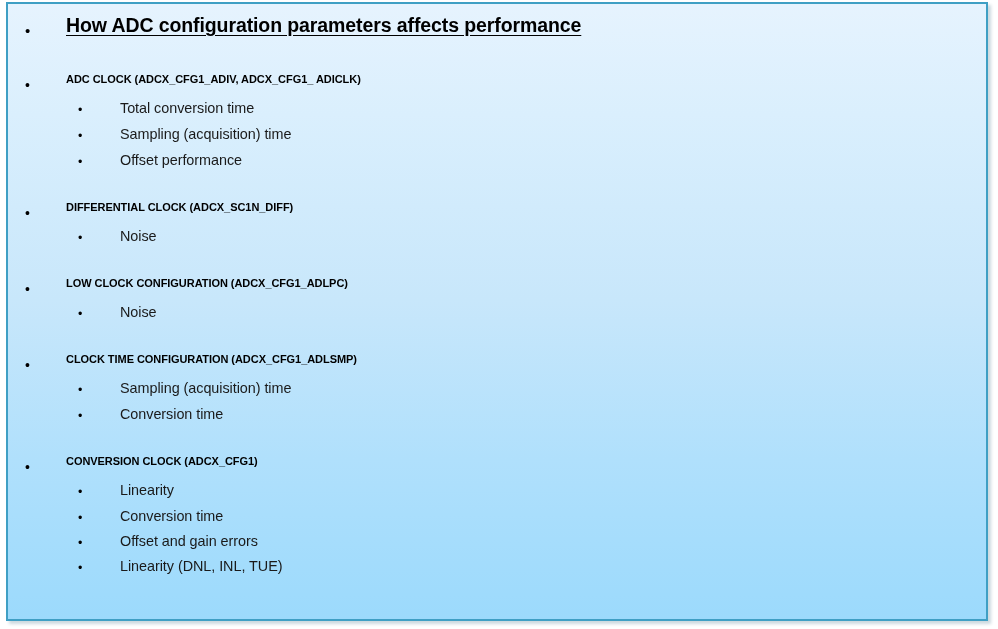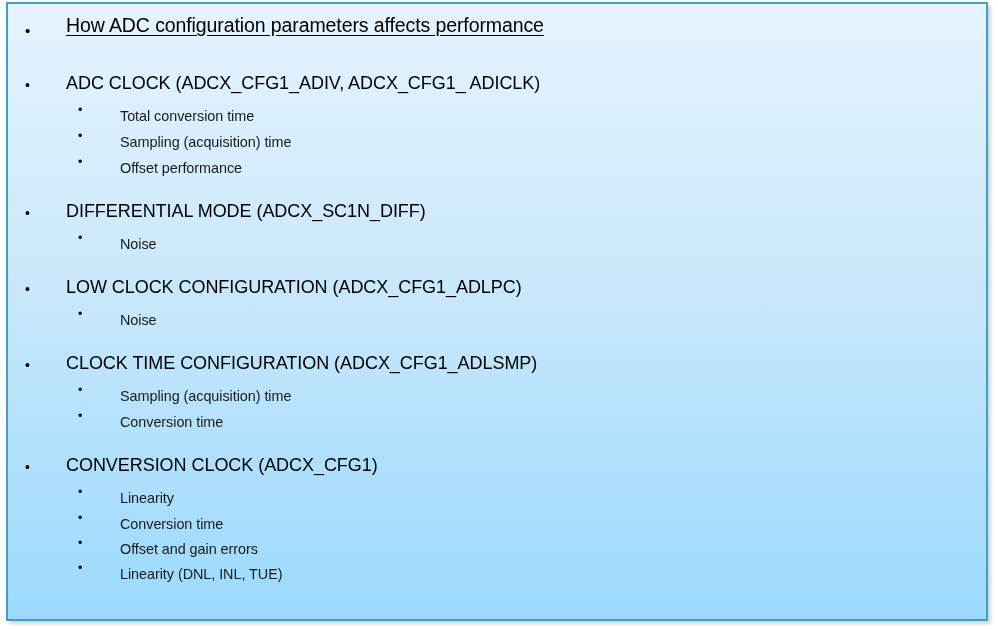--- a/index.html
+++ b/index.html
@@ -80,55 +80,55 @@
     position: absolute;
     left: 17px;
     top: 9px;
     font-size: 15px;
   }
   .row-title .row-text {
     position: absolute;
     left: 58px;
     top: 0px;
     font-size: 19.5px;
-    font-weight: normal;
+    font-weight: bold;
     color: #000000;
     text-decoration: underline;
     text-underline-offset: 3px;
     letter-spacing: -0.1px;
   }
 
   
   .row-l1 .bullet {
     position: absolute;
     left: 17px;
     top: 5px;
     font-size: 14px;
   }
   .row-l1 .row-text {
     position: absolute;
     left: 58px;
     top: 0px;
-    font-size: 18px;
-    font-weight: normal;
+    font-size: 11px;
+    font-weight: bold;
     color: #000000;
     letter-spacing: -0.05px;
   }
 
   
   .row-l2 .bullet {
     position: absolute;
     left: 70px;
     top: 4px;
     font-size: 12.5px;
   }
   .row-l2 .row-text {
     position: absolute;
     left: 112px;
-    top: 8px;
+    top: 0px;
     font-size: 14.4px;
     font-weight: normal;
     color: #1a1a1a;
     letter-spacing: -0.05px;
   }
 </style>
 </head>
 <body>
 
 <div class="slide-canvas">
@@ -154,21 +154,21 @@
           <span class="bullet">•</span>
           <span class="row-text">Sampling (acquisition) time</span>
         </div>
         <div class="row row-l2" style="top:148px;">
           <span class="bullet">•</span>
           <span class="row-text">Offset performance</span>
         </div>
 
         <div class="row row-l1" style="top:197px;">
           <span class="bullet">•</span>
-          <span class="row-text">DIFFERENTIAL MODE (ADCX_SC1N_DIFF)</span>
+          <span class="row-text">DIFFERENTIAL CLOCK (ADCX_SC1N_DIFF)</span>
         </div>
         <div class="row row-l2" style="top:224px;">
           <span class="bullet">•</span>
           <span class="row-text">Noise</span>
         </div>
 
         <div class="row row-l1" style="top:273px;">
           <span class="bullet">•</span>
           <span class="row-text">LOW CLOCK CONFIGURATION (ADCX_CFG1_ADLPC)</span>
         </div>

